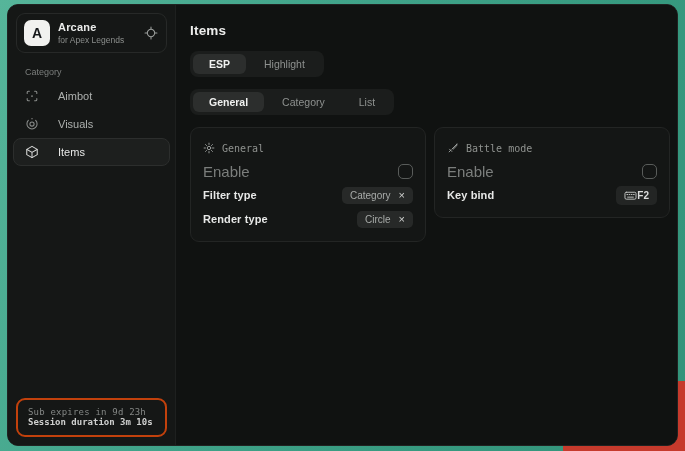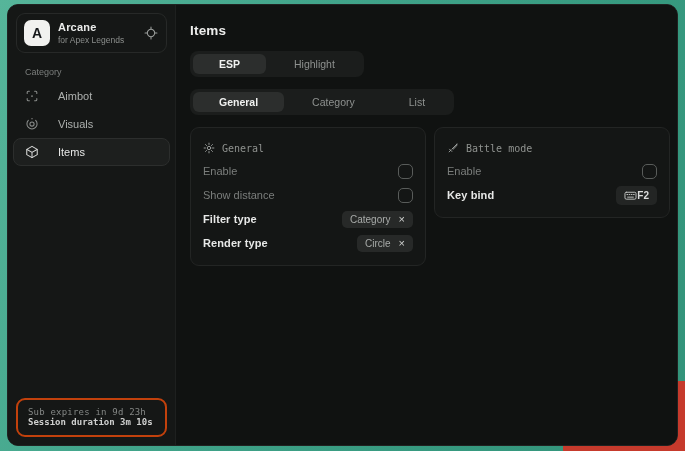--- a/index.html
+++ b/index.html
@@ -42,32 +42,32 @@
   .status-line1 { font-size:9px; color:#848785; }
   .status-line2 { font-size:9px; color:#cfd0cf; margin-top:0;font-weight:bold; }
 
   
   .main { flex:1; padding:18px 14px 12px; background:#101211; }
   .page-title { font-size:13.5px; font-weight:bold; color:#ededec; letter-spacing:.2px; }
 
   .tab-group { display:inline-flex; background:#1b1d1c; border-radius:8px; padding:3px; gap:2px; }
   .tab-row1 { margin-top:13px; }
   .tab-row2 { margin-top:12px; }
-  .tab { font-size:10.5px; color:#8e918f; padding:4px 26px; border-radius:6px; cursor:pointer;
+  .tab { font-size:10.5px; color:#8e918f; padding:4px 16px; border-radius:6px; cursor:pointer;
     white-space:nowrap; }
   .tab.active { background:#2c2e2d; color:#f0f1f0; font-weight:bold; }
 
   .cards { display:flex; gap:8px; align-items:flex-start; margin-top:12px; }
   .card { width:236px; background:#141615; border:1px solid #232524; border-radius:9px;
     padding:9px 12px 10px; }
   .card-header { display:flex; align-items:center; gap:7px; height:22px;
     color:#8f928f; font-family:"DejaVu Sans Mono", monospace; font-size:10px; }
   .card-header .hdr-ic { display:flex; color:#9b9e9c; }
   .row { display:flex; align-items:center; justify-content:space-between; height:24px; }
-  .lbl-dim { font-size:11px; color:#7b7e7c;text-align:center; }
+  .lbl-dim { font-size:15px; color:#7b7e7c;text-align:center; }
   .lbl-bright { font-size:11px; color:#e7e8e7; font-weight:bold; letter-spacing:.1px; }
   .checkbox { width:15px; height:15px; border:1.5px solid #595c5a; border-radius:5px;
     background:transparent; cursor:pointer; }
   .chip { display:inline-flex; align-items:center; gap:8px; background:#272928;
     border-radius:5px; padding:3px 8px; cursor:pointer; }
   .chip-val { font-size:10px; color:#a8aba9; }
   .chip-x { font-size:11px; color:#cfd1cf; line-height:1; cursor:pointer; }
   .keybind { display:inline-flex; align-items:center; gap:0; background:#232524;
     border-radius:5px; padding:3px 8px; cursor:pointer; }
   .keybind-val { font-size:10px; color:#dcdddc; font-weight:bold; }
@@ -171,24 +171,20 @@
             </svg>
           </span>
           <span>General</span>
         </div>
 
         <div class="row">
           <span class="lbl-dim">Enable</span>
           <div class="checkbox"></div>
         </div>
 
-        <div class="row">
-          <span class="lbl-dim">Show distance</span>
-          <div class="checkbox"></div>
-        </div>
 
         <div class="row">
           <span class="lbl-bright">Filter type</span>
           <span class="chip">
             <span class="chip-val">Category</span>
             <span class="chip-x">×</span>
           </span>
         </div>
 
         <div class="row">

